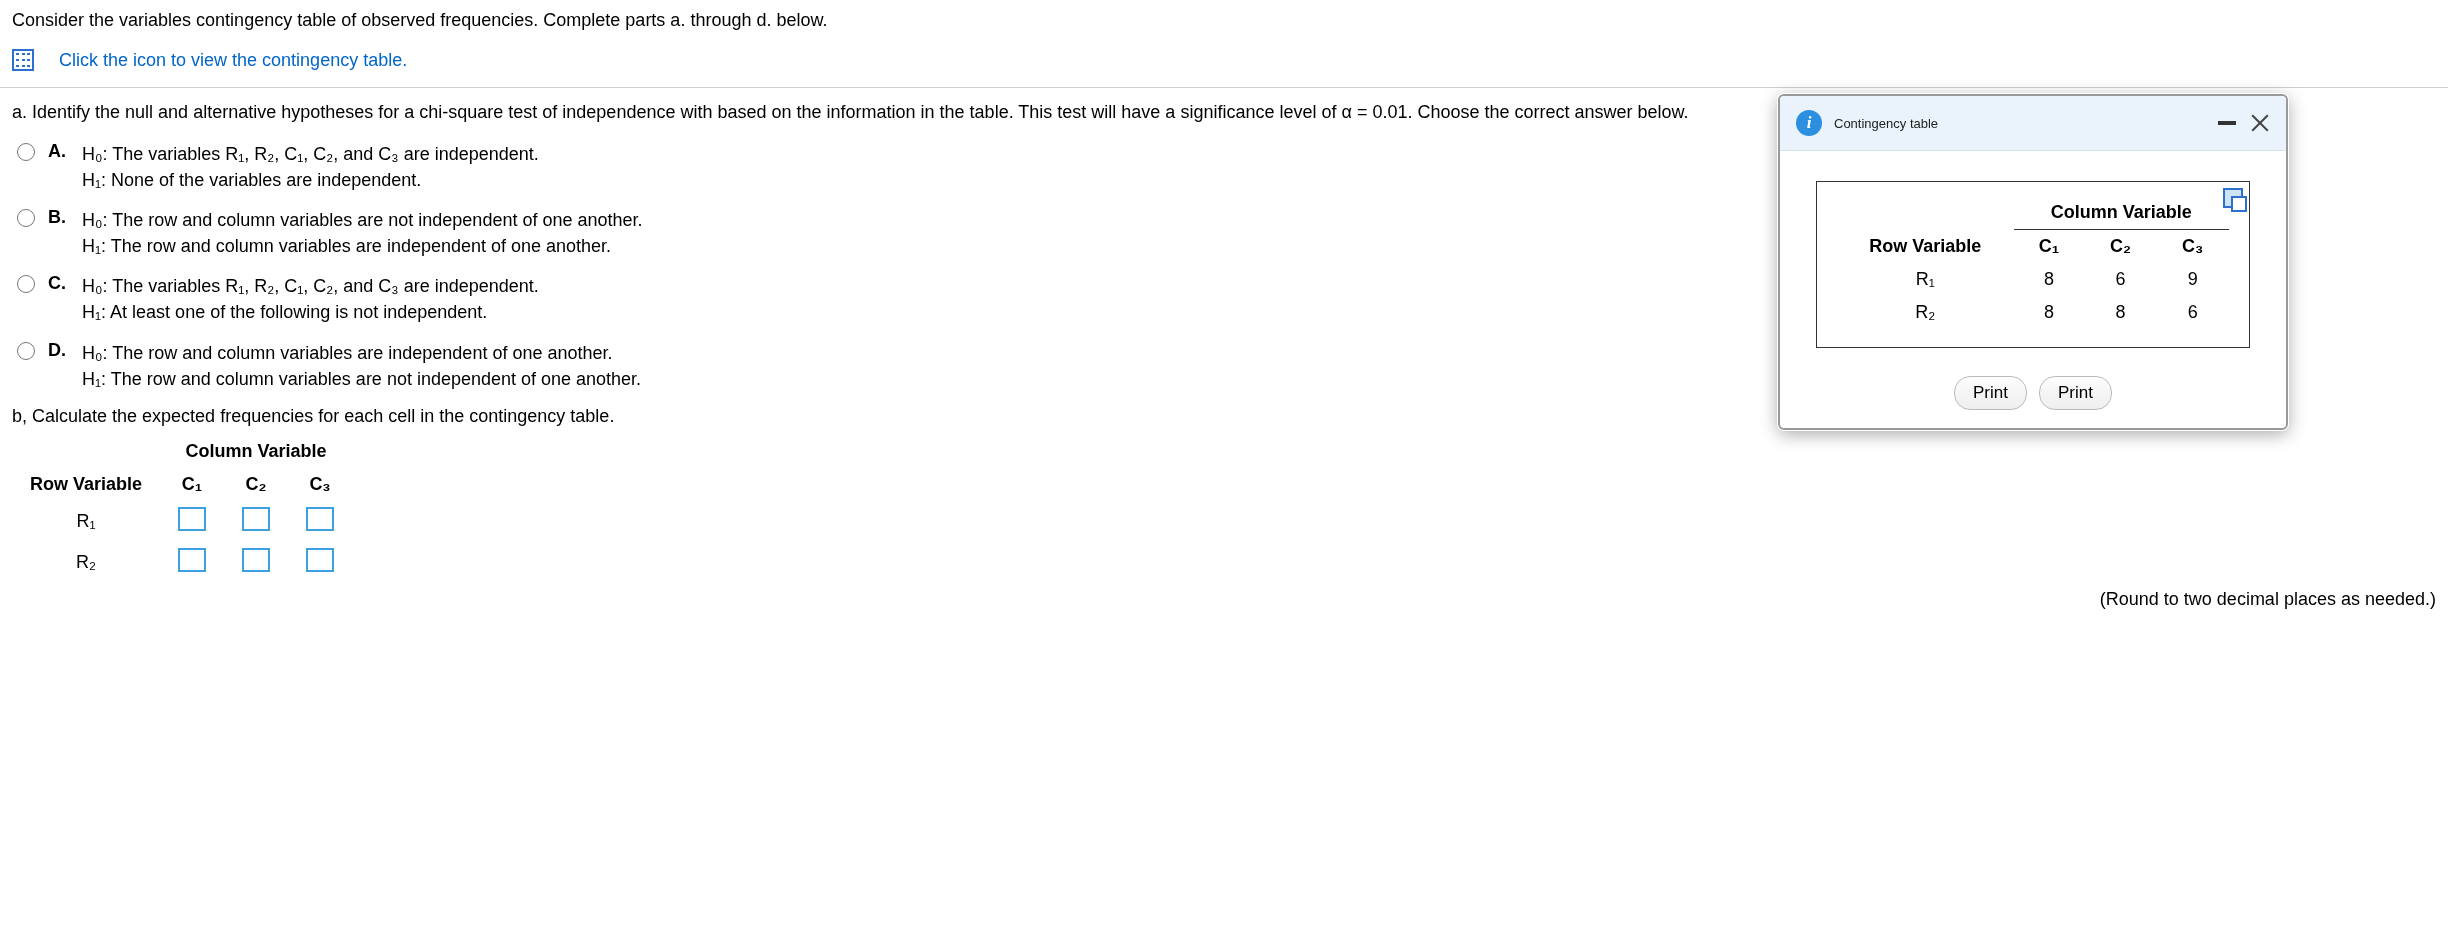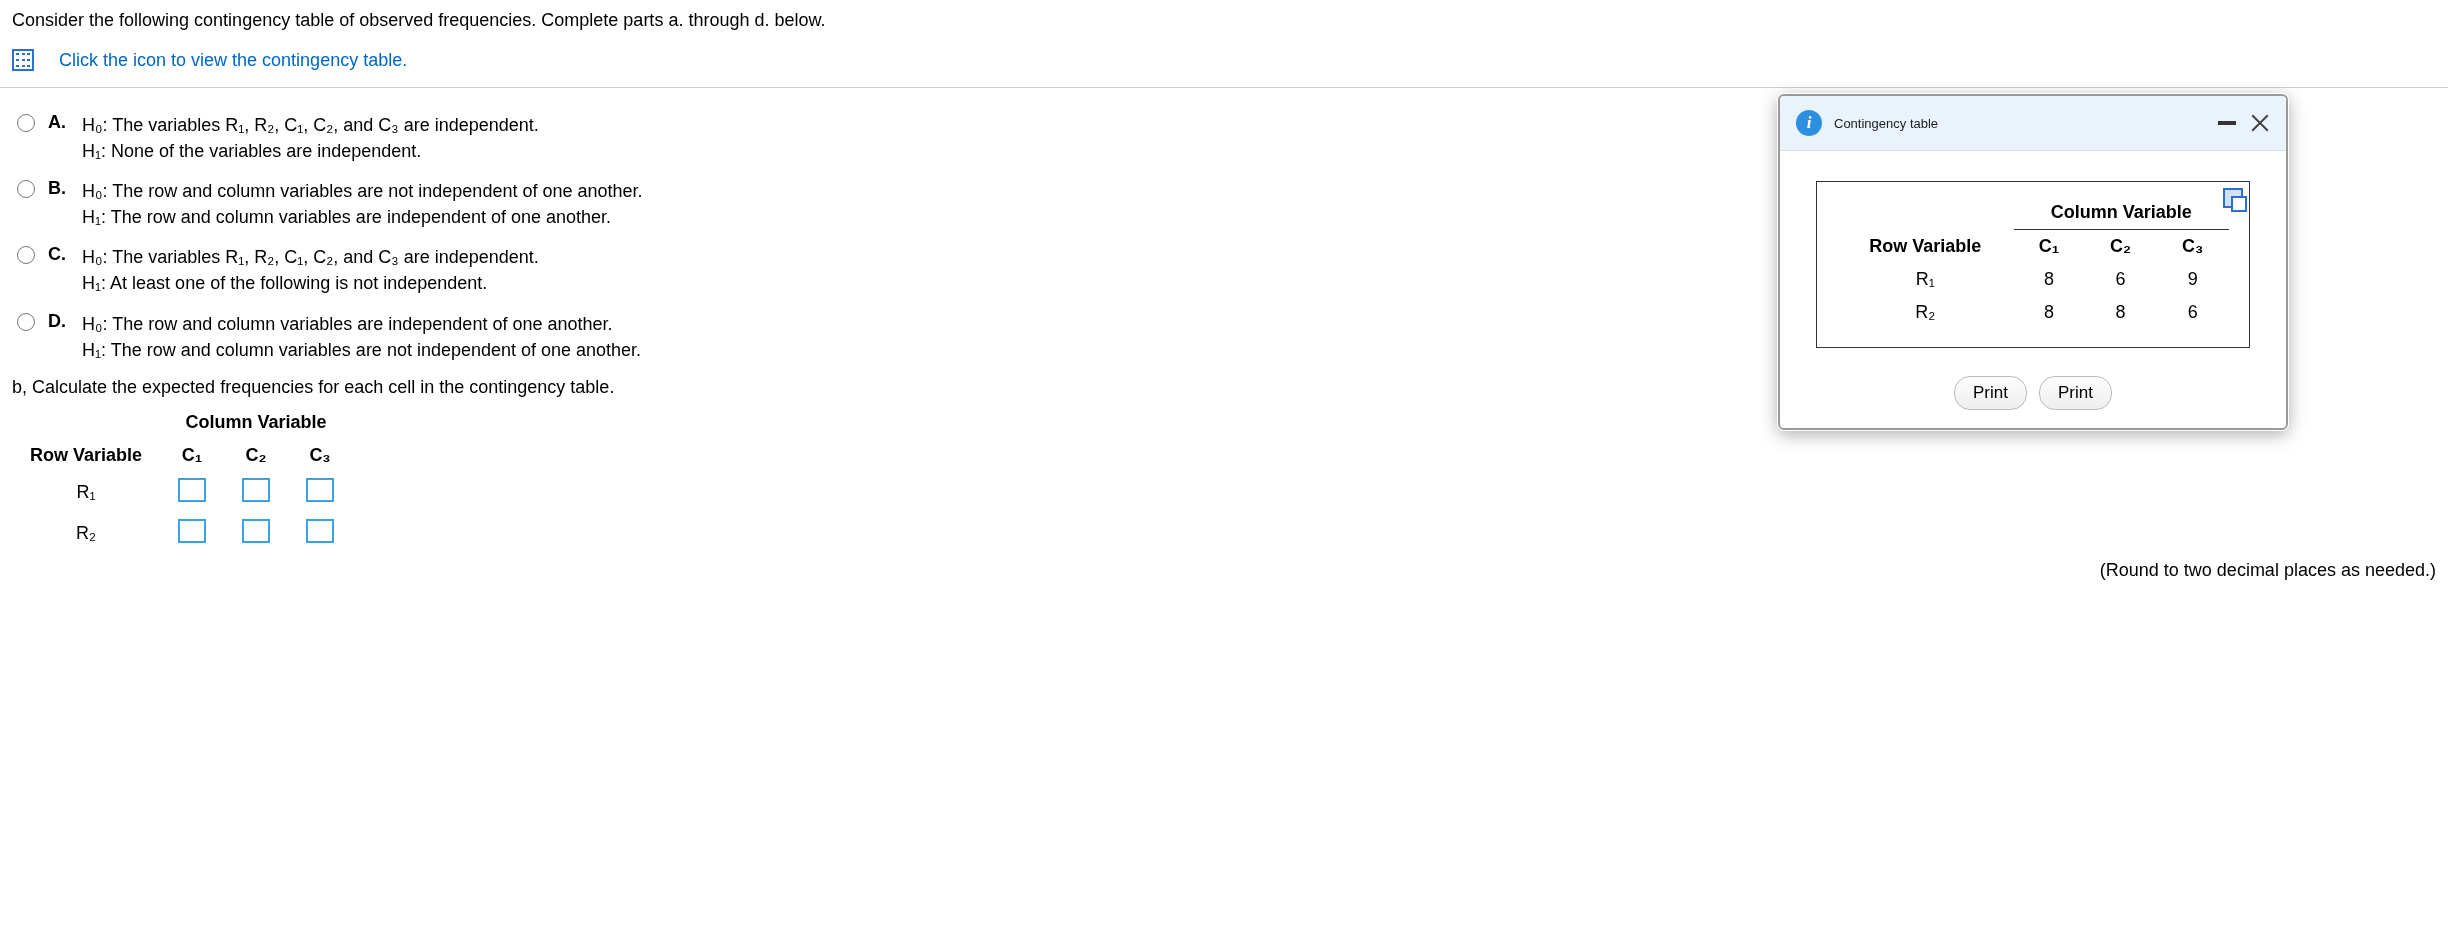--- a/index.html
+++ b/index.html
@@ -184,21 +184,21 @@
     border-radius: 16px;
     padding: 6px 18px;
     font-size: 17px;
     cursor: pointer;
   }
 </style>
 </head>
 <body>
 
 <div class="top-intro">
-  <span>Consider the following contingency table of observed frequencies. Complete parts a. through d. below.</span>
+  <span>Consider the variables contingency table of observed frequencies. Complete parts a. through d. below.</span>
 </div>
 
 <div class="icon-row">
   <span class="table-icon">
     <span class="r">
         <span></span>
         <span></span>
         <span></span>
       </span>
     <span class="r">
@@ -210,20 +210,21 @@
         <span></span>
         <span></span>
         <span></span>
       </span>
   </span>
   <a href="#" class="link">Click the icon to view the contingency table.</a>
 </div>
 
 <div class="content-wrap">
 
+  <div class="q-text">a. Identify the null and alternative hypotheses for a chi-square test of independence with  based on the information in the table. This test will have a significance level of α = 0.01. Choose the correct answer below.</div>
 
   <div class="choices">
 
     <div class="choice">
       <input type="radio" name="partA" style="">
       <span class="label">A.</span>
       <span class="body">
         <span>H₀: </span><span>The variables R₁, R₂, C₁, C₂, and C₃ are independent.</span><br>
         <span>H₁: </span><span>None of the variables are independent.</span>
       </span>

